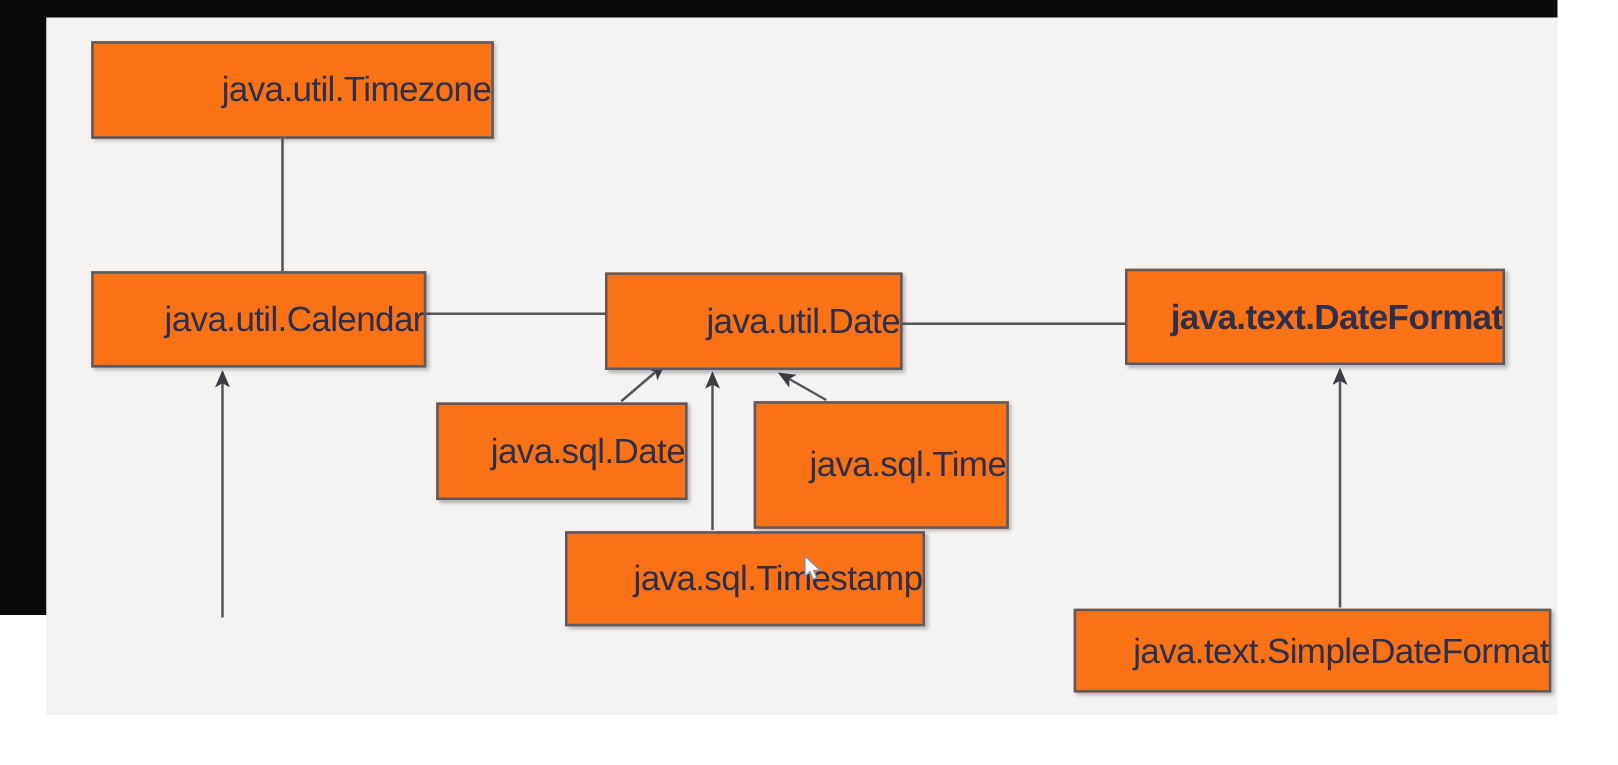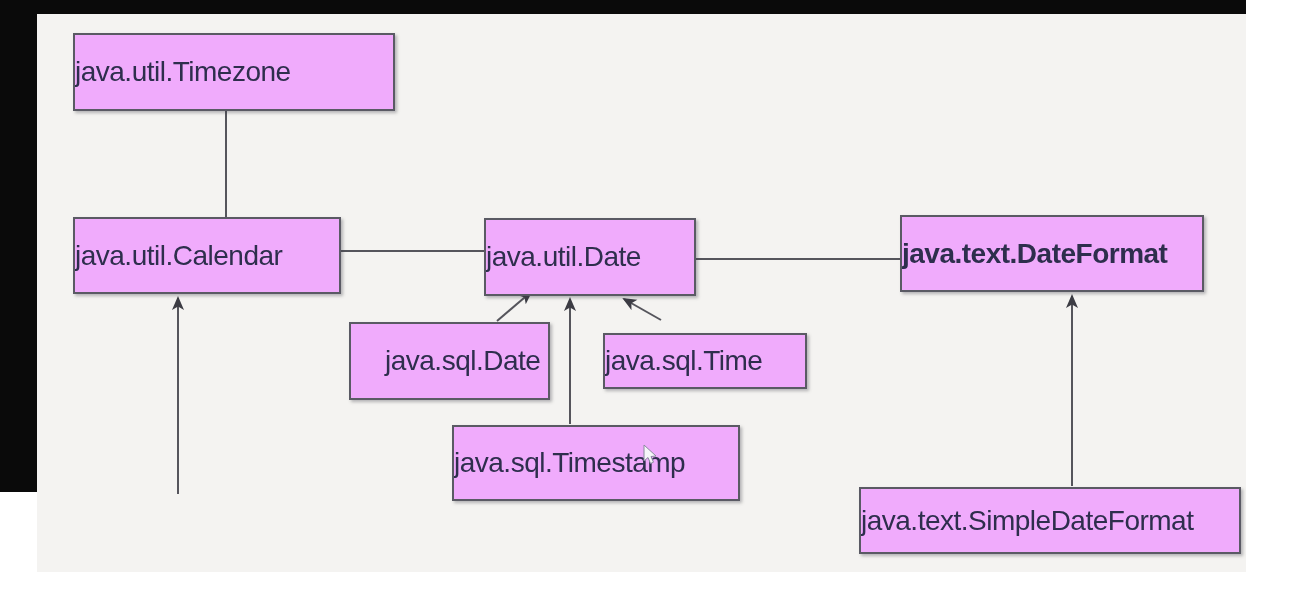--- a/index.html
+++ b/index.html
@@ -45,38 +45,38 @@
     top: 0;
     width: 1294px;
     height: 612px;
     z-index: 1;
     pointer-events: none;
   }
   .node {
     position: absolute;
     z-index: 2;
     box-sizing: border-box;
-    background: #f0abfc;
+    background: #f97316;
     border: 2px solid #5a5a64;
     box-shadow: 2px 2px 3px rgba(60,60,70,0.35);
     display: flex;
     align-items: center;
-    justify-content: flex-start;
+    justify-content: flex-end;
     font-size: 28px;
     letter-spacing: -0.5px;
     color: #2e2e4d;
     white-space: nowrap;
     overflow: hidden;
   }
   .node-timezone          { left: 73px;  top: 33px;  width: 322px; height: 78px; }
   .node-calendar          { left: 73px;  top: 217px; width: 268px; height: 77px; }
-  .node-date              { left: 484px; top: 218px; width: 212px; height: 78px; }
+  .node-date              { left: 484px; top: 218px; width: 238px; height: 78px; }
   .node-dateformat        { left: 900px; top: 215px; width: 304px; height: 77px; font-weight: bold; }
   .node-sql-date          { left: 349px; top: 322px; width: 201px; height: 78px; padding-left: 34px; }
-  .node-sql-time          { left: 603px; top: 333px; width: 204px; height: 56px; }
+  .node-sql-time          { left: 603px; top: 321px; width: 204px; height: 102px; }
   .node-sql-timestamp     { left: 452px; top: 425px; width: 288px; height: 76px; }
   .node-gregoriancalendar { left: 38px;  top: 495px; width: 375px; height: 78px; }
   .node-simpledateformat  { left: 859px; top: 487px; width: 382px; height: 67px; }
   .cursor {
     position: absolute;
     left: 641px;
     top: 444px;
     z-index: 5;
     pointer-events: none;
   }

